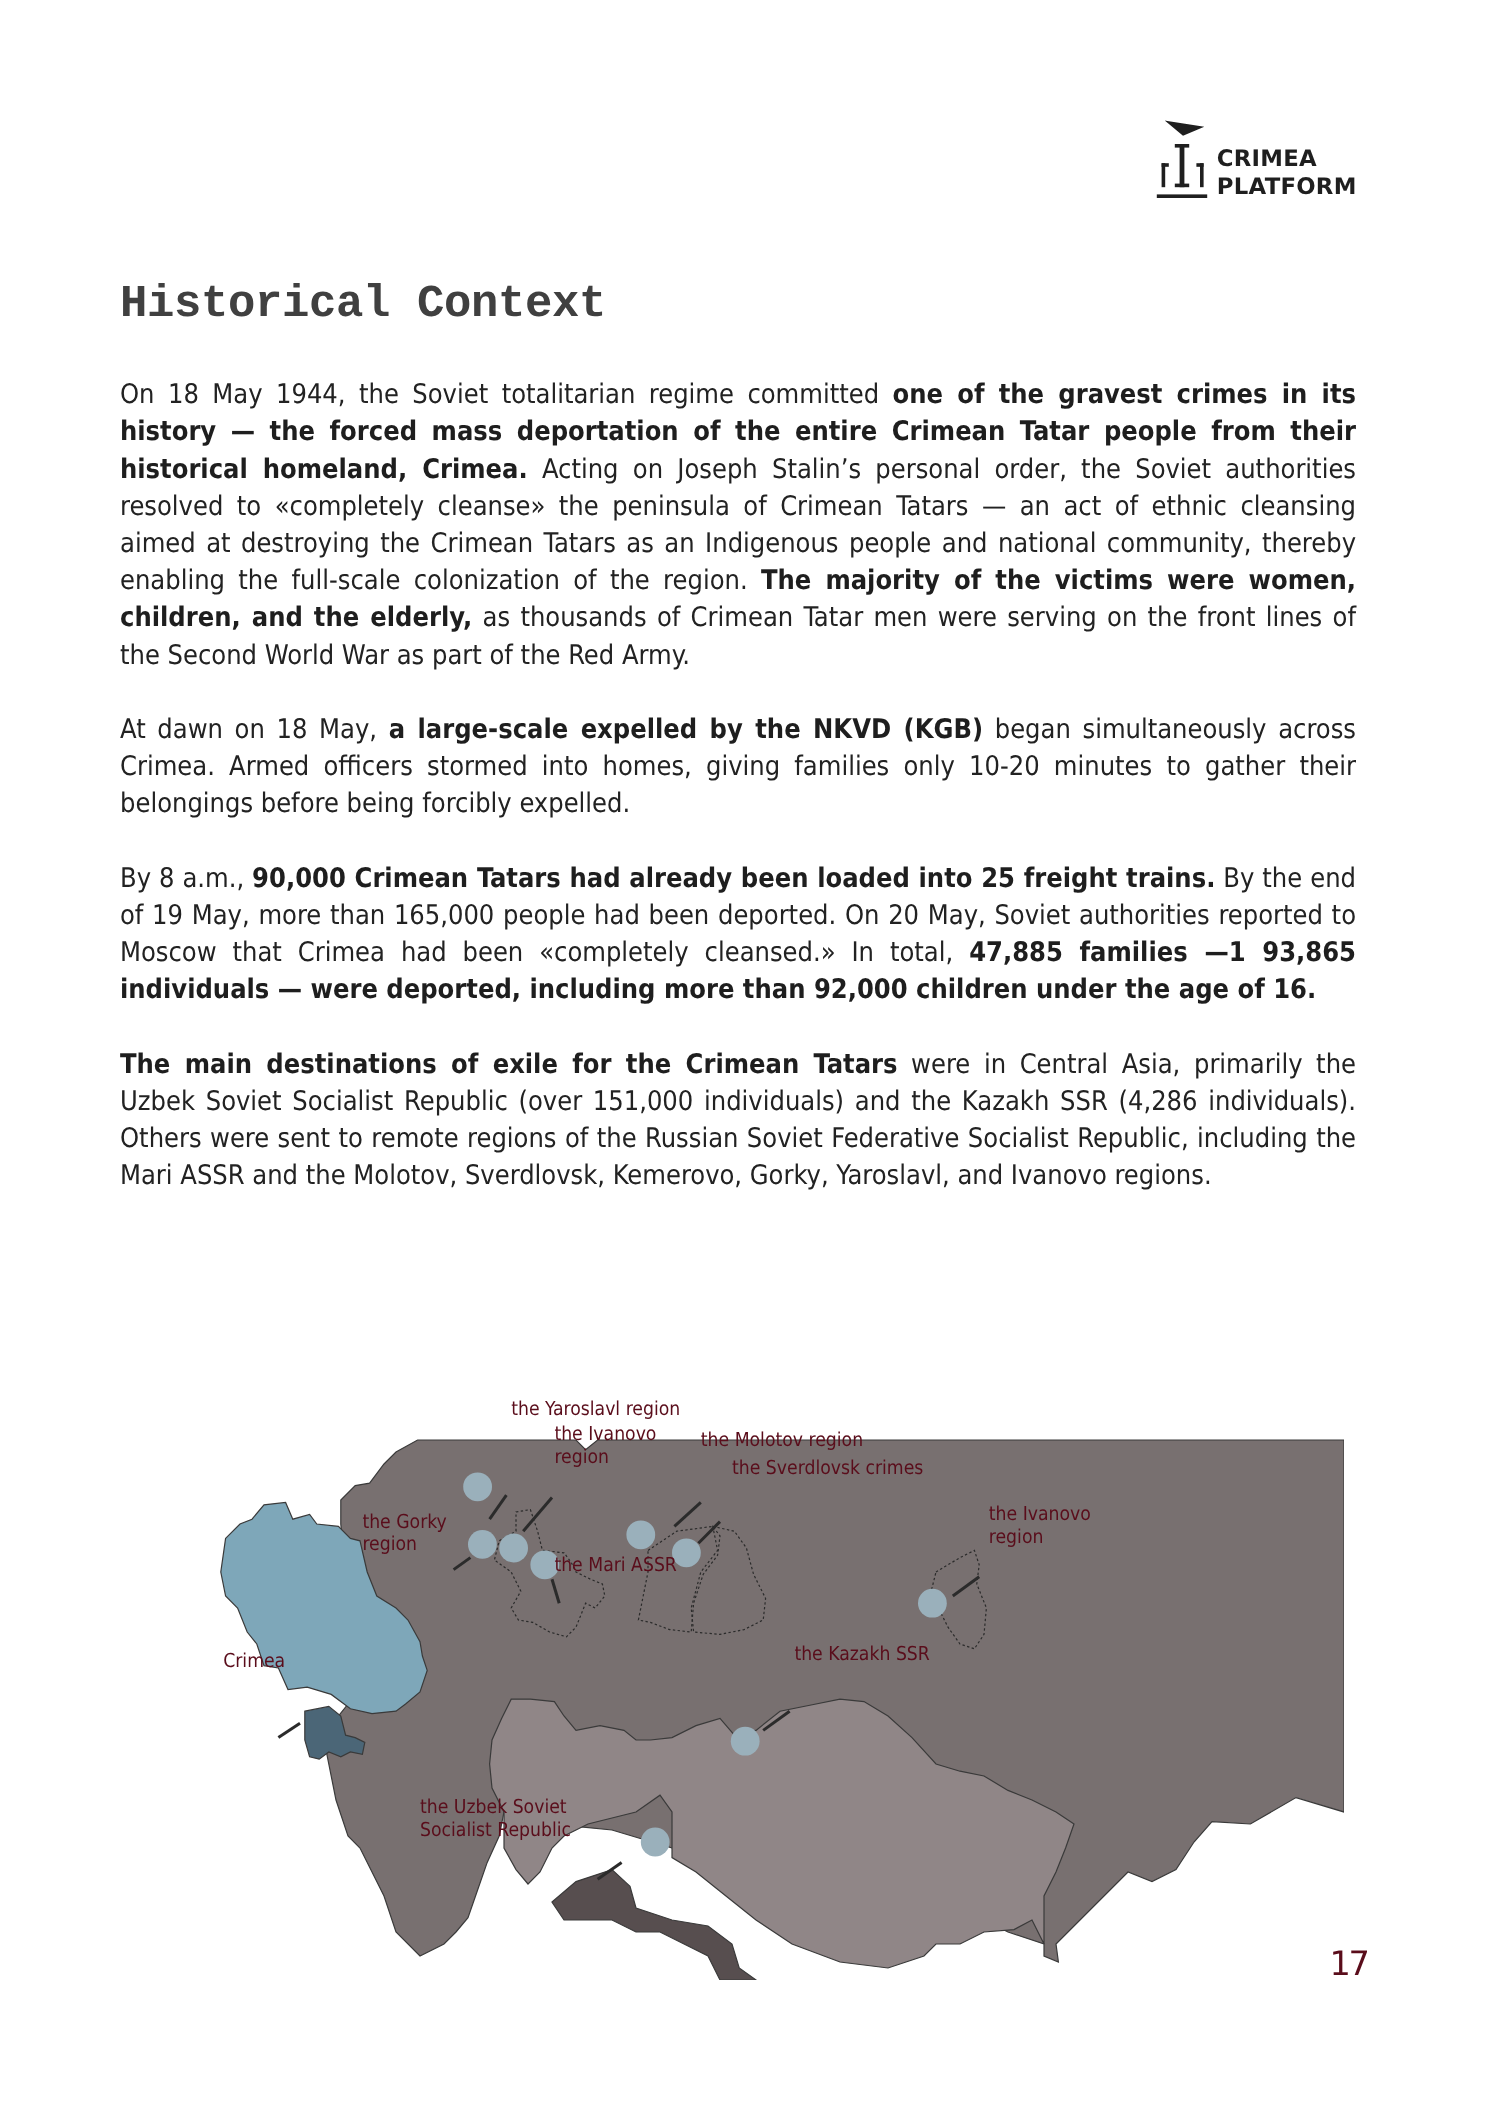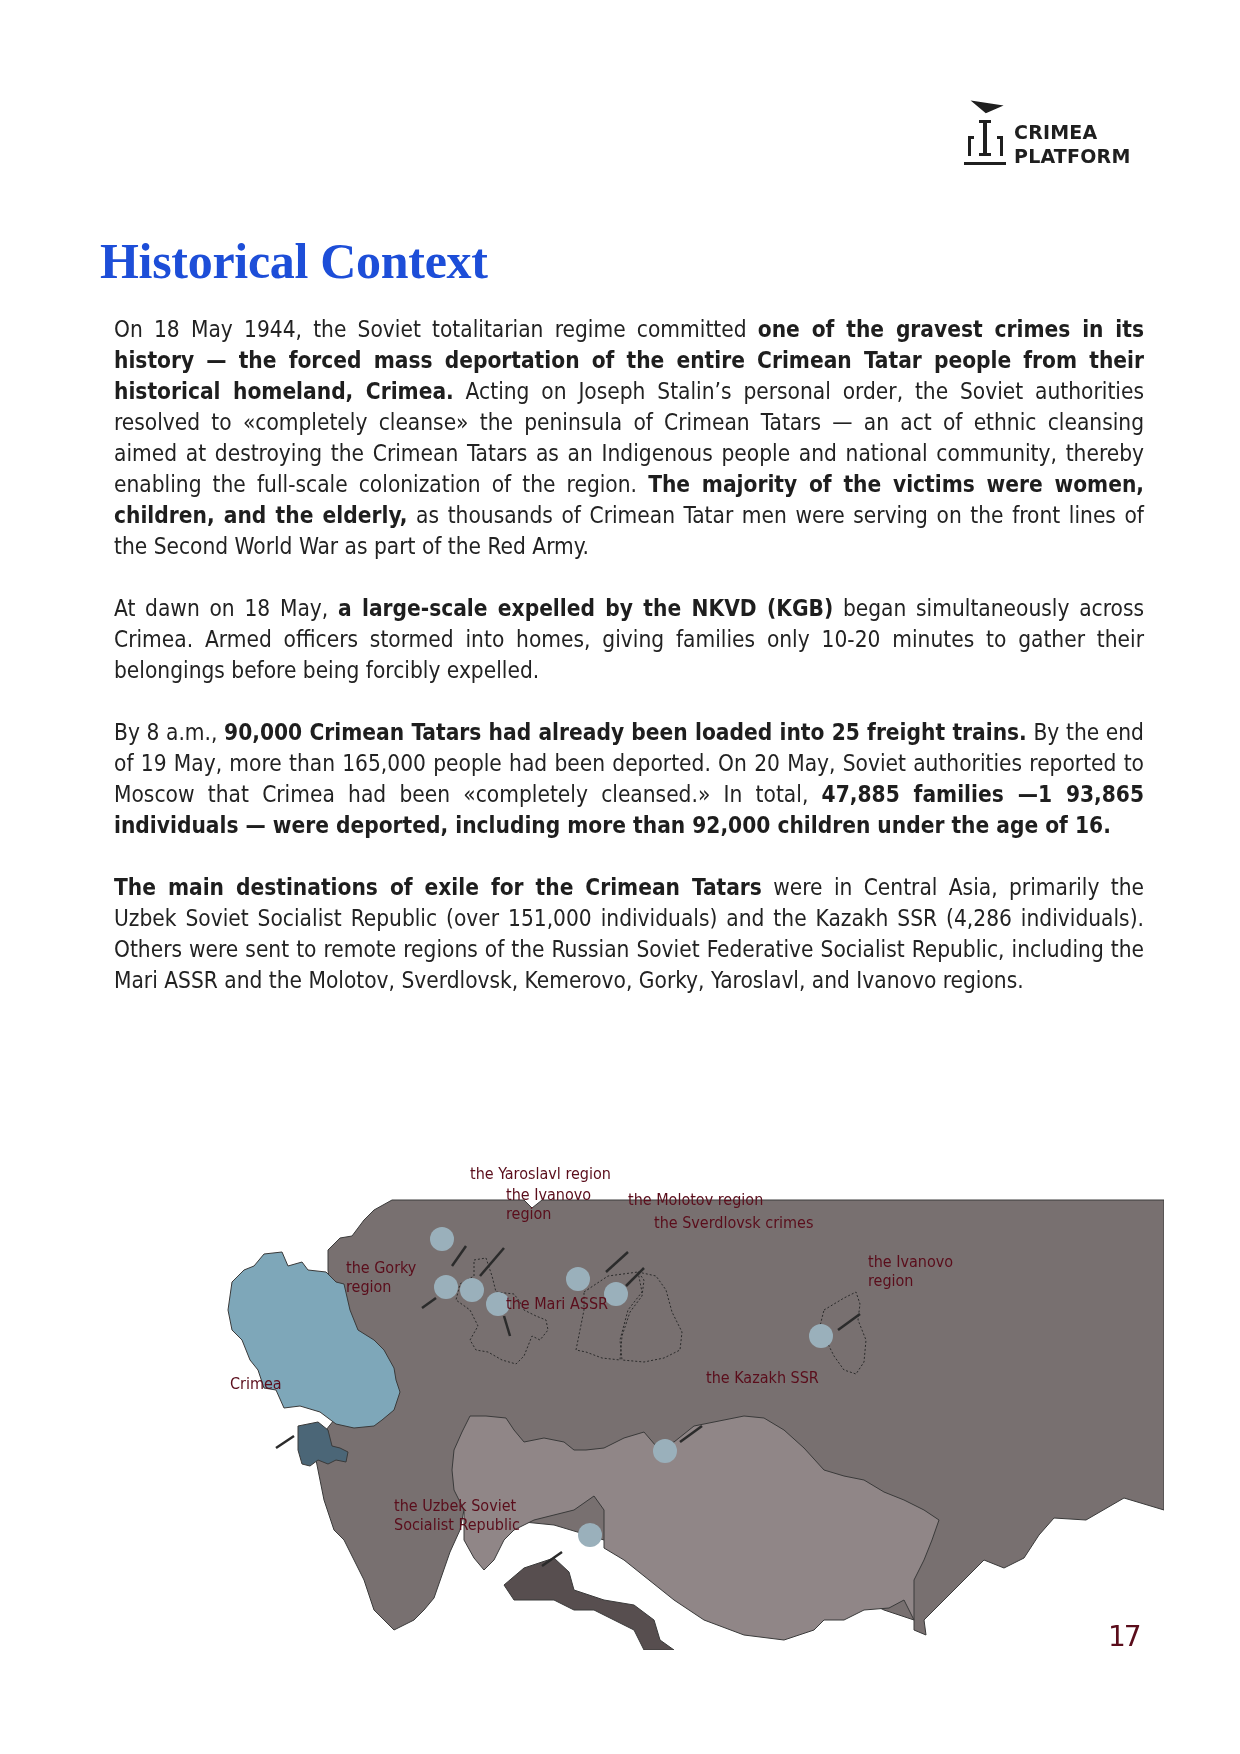--- a/index.html
+++ b/index.html
@@ -6,30 +6,30 @@
   body { width: 1240px; height: 1754px; position: relative; overflow: hidden;
          font-family: "DejaVu Sans", sans-serif; color: #222222; }
 
   .logo { position: absolute; left: 962px; top: 100px; width: 180px; height: 76px; }
   .logo svg { position: absolute; left: 0; top: 0; }
   .logo-text { position: absolute; left: 52px; top: 20px; font-family: "DejaVu Sans", sans-serif;
                font-weight: bold; font-size: 19px; line-height: 24px; color: #1f1f1f; letter-spacing: 0.2px; }
   .logo-text div { white-space: nowrap; }
 
   .title { position: absolute; left: 100px; top: 232px; margin: 0;
-           font-family: Liberation Serif, serif; font-weight: bold; font-size: 50px;
-           color: #1d4ed8; letter-spacing: -0.3px; }
+           font-family: Liberation Mono, monospace; font-weight: bold; font-size: 38px;
+           color: #404040; letter-spacing: -0.3px; }
 
-  .body-text { position: absolute; left: 114px; top: 314px; width: 1030px;
+  .body-text { position: absolute; left: 100px; top: 314px; width: 1030px;
                font-family: "DejaVu Sans Condensed", "DejaVu Sans", sans-serif;
                font-size: 22.5px; line-height: 31px; color: #222222; }
   .body-text p { margin: 0 0 31px 0; text-align: justify; }
   .body-text b { font-weight: bold; color: #1e1e1e; }
 
-  .map { position: absolute; left: 180px; top: 1180px; width: 940px; height: 470px; margin-left: 44px; }
+  .map { position: absolute; left: 180px; top: 1180px; width: 940px; height: 470px; }
   .map svg { position: absolute; left: 0; top: 0; }
   .map-label { position: absolute; font-family: "DejaVu Sans Condensed", "DejaVu Sans", sans-serif;
                font-size: 16px; line-height: 19px; color: #5a0d1b; white-space: nowrap; }
   .map-label.center { text-align: left; }
 
   .page-number { position: absolute; left: 1108px; top: 1620px; font-family: "DejaVu Sans", sans-serif;
                  font-size: 28px; color: #5a0d1b; letter-spacing: -2px; }
 </style>
 </head>
 <body>

